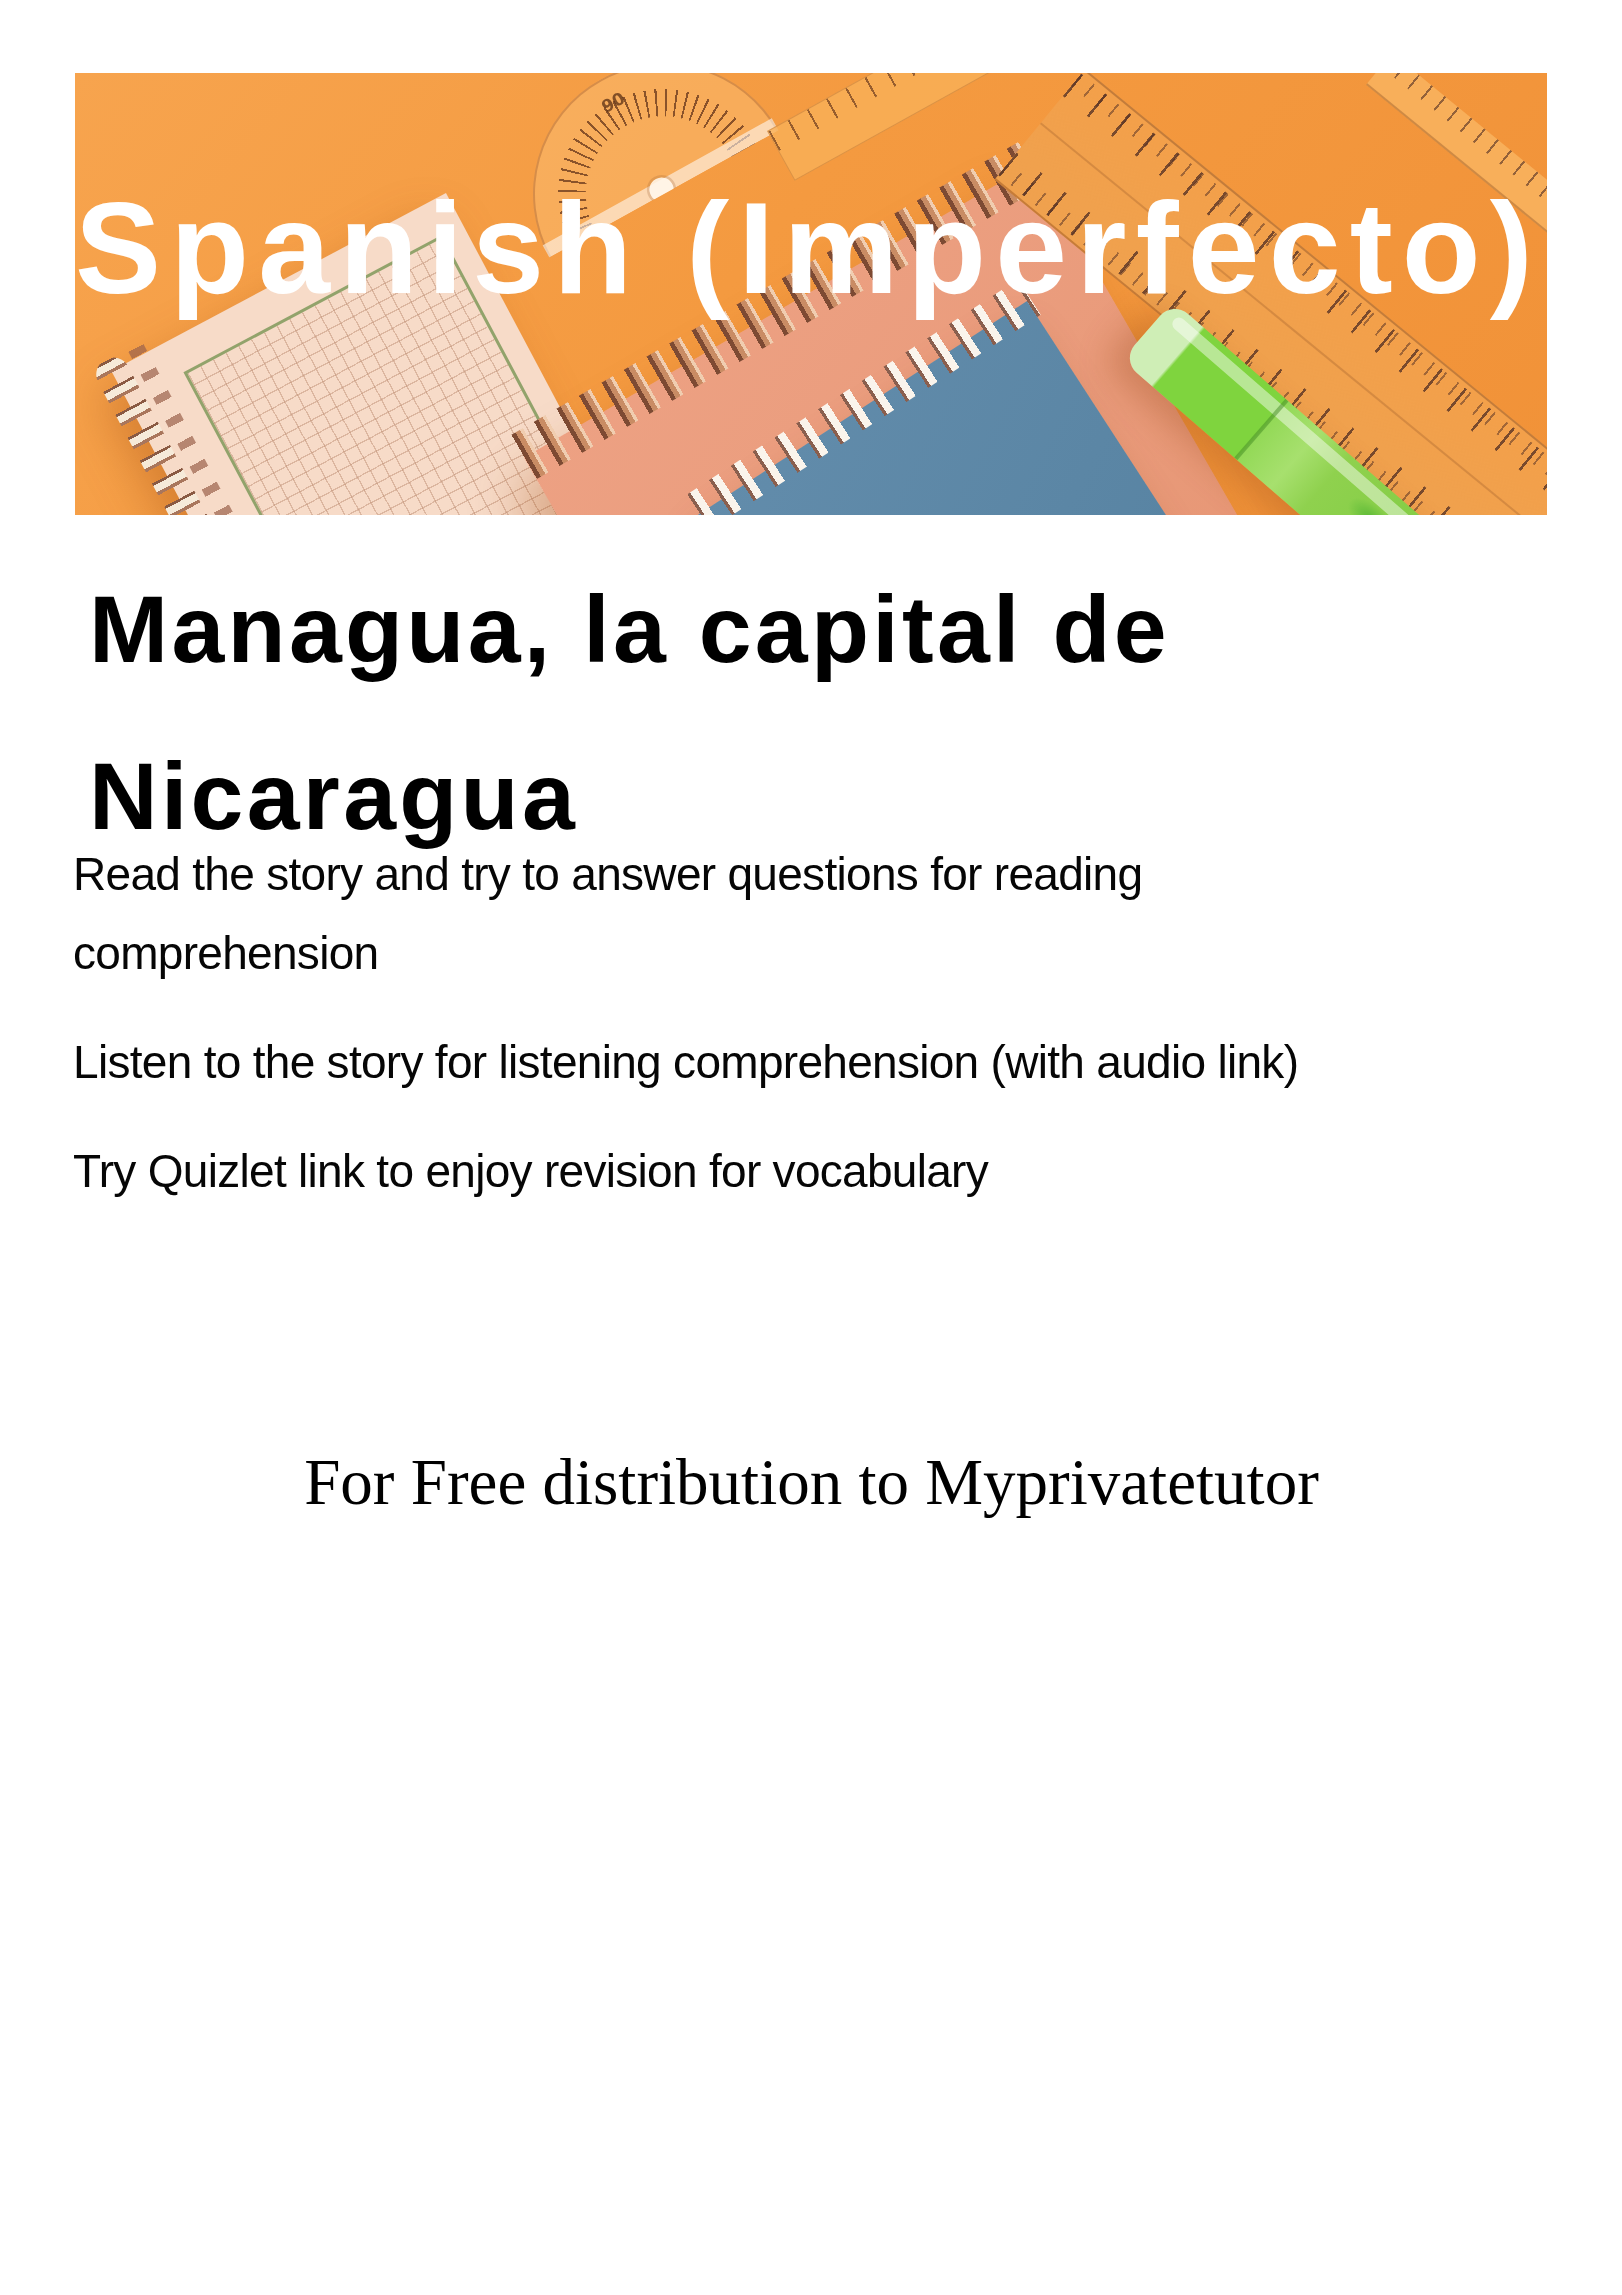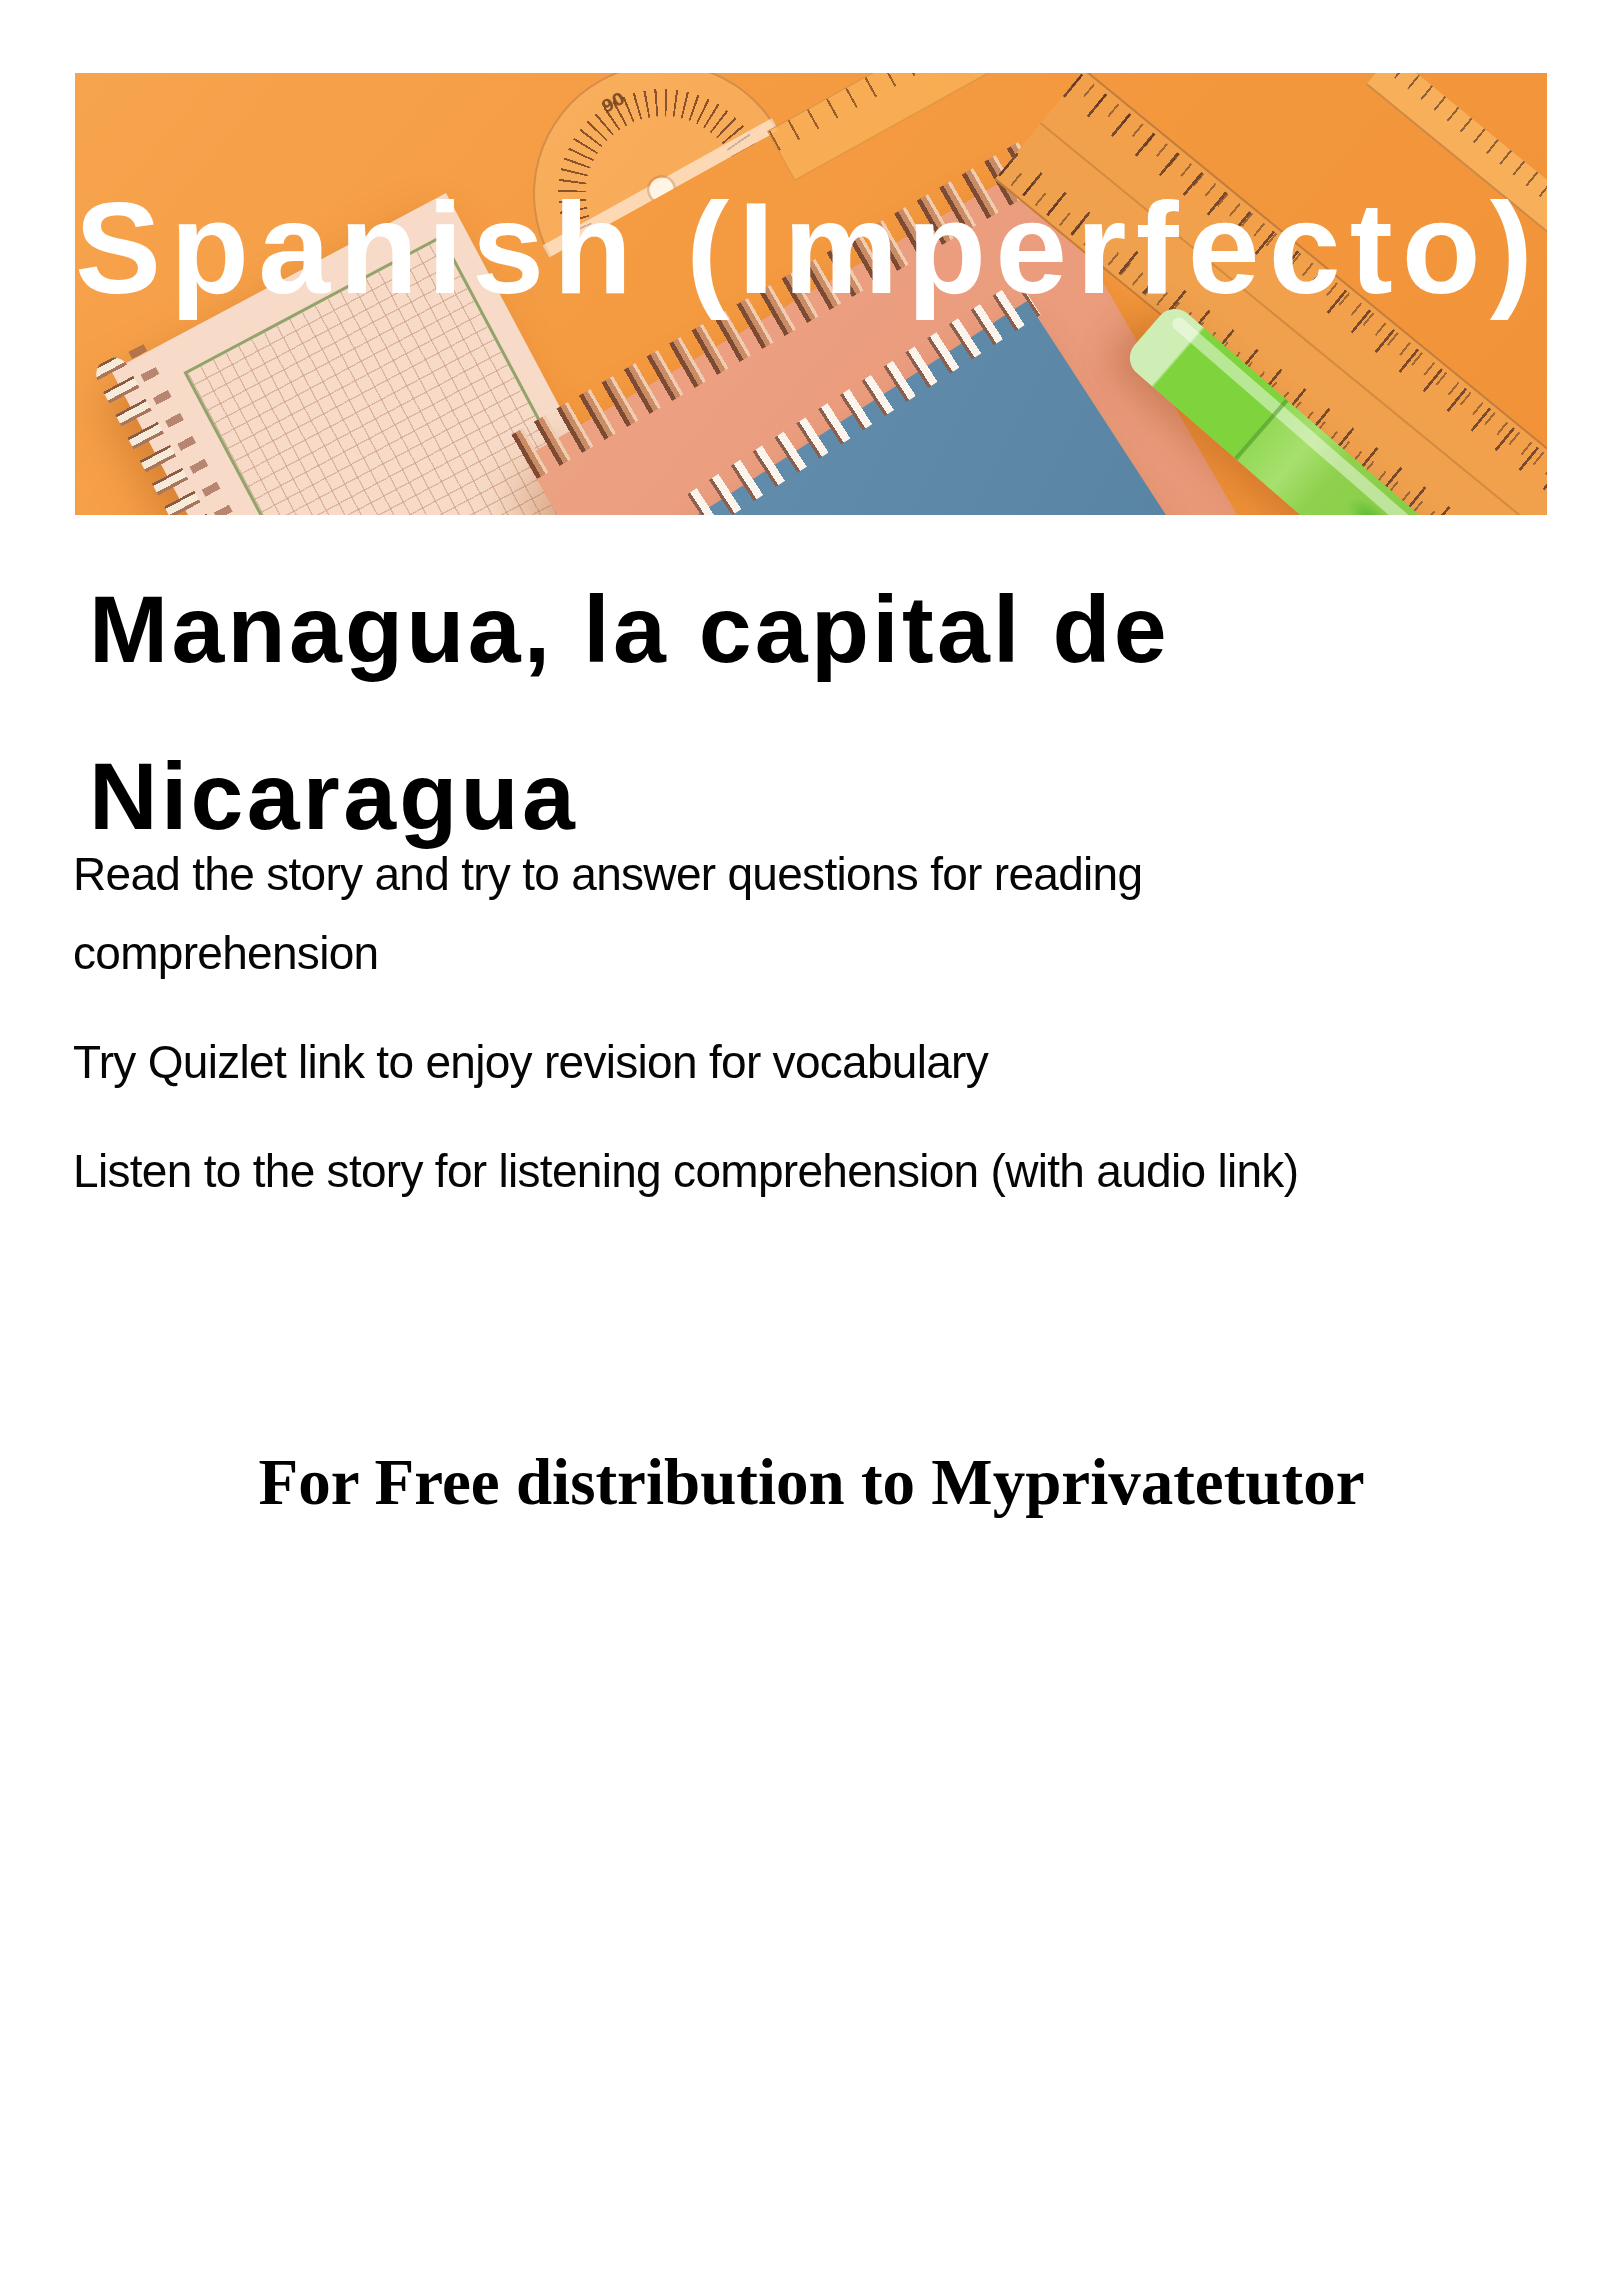--- a/index.html
+++ b/index.html
@@ -108,21 +108,21 @@
 
   
   .doc-title{position:absolute;left:73px;top:530px;margin:16px;white-space:pre-line;
     font-family:"Liberation Sans",sans-serif;font-weight:bold;font-size:95px;line-height:167px;
     letter-spacing:3.3px;color:#000000;}
   .paras{position:absolute;left:73px;top:835px;width:1504px;}
   .paras p{margin:0 0 30px 0;white-space:pre-line;
     font-family:"Liberation Sans",sans-serif;font-size:46px;line-height:79px;
     letter-spacing:-0.7px;color:#060606;}
   .note{position:absolute;left:0;right:0;top:1443px;text-align:center;
-    font-family:"Liberation Serif",serif;font-weight:bold;font-size:65px;line-height:78px;
+    font-family:"Liberation Serif",serif;font-weight:normal;font-size:65px;line-height:78px;
     color:#000000;}
 </style>
 </head>
 <body>
 
 <div class="page">
 
   <div class="header">
 
     <div class="protractor">
@@ -163,20 +163,20 @@
 
     <div class="header-title">Spanish (Imperfecto)</div>
   </div>
 
   <h1 class="doc-title">Managua, la capital de
 Nicaragua</h1>
 
   <div class="paras">
     <p>Read the story and try to answer questions for reading
 comprehension</p>
+    <p>Listen to the story for listening comprehension (with audio link)</p>
     <p>Try Quizlet link to enjoy revision for vocabulary</p>
-    <p>Listen to the story for listening comprehension (with audio link)</p>
   </div>
 
   <div class="note">For Free distribution to Myprivatetutor</div>
 
 </div>
 
 
 </body></html>

